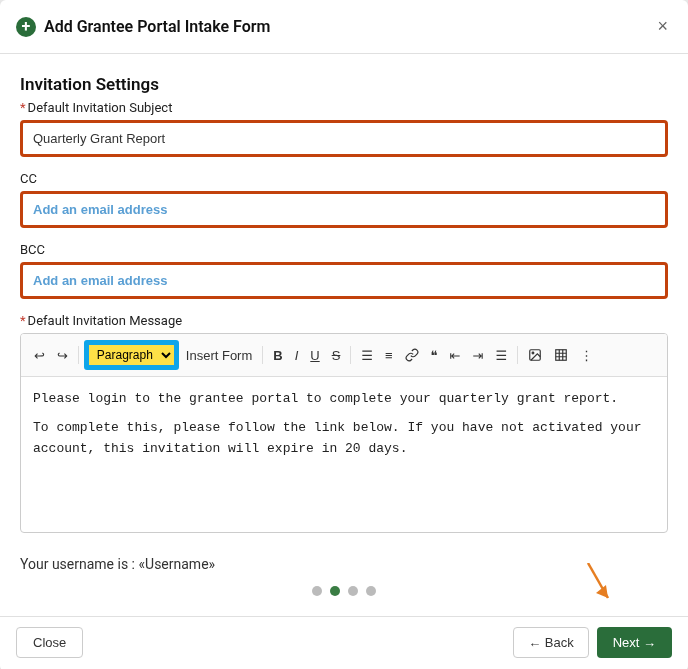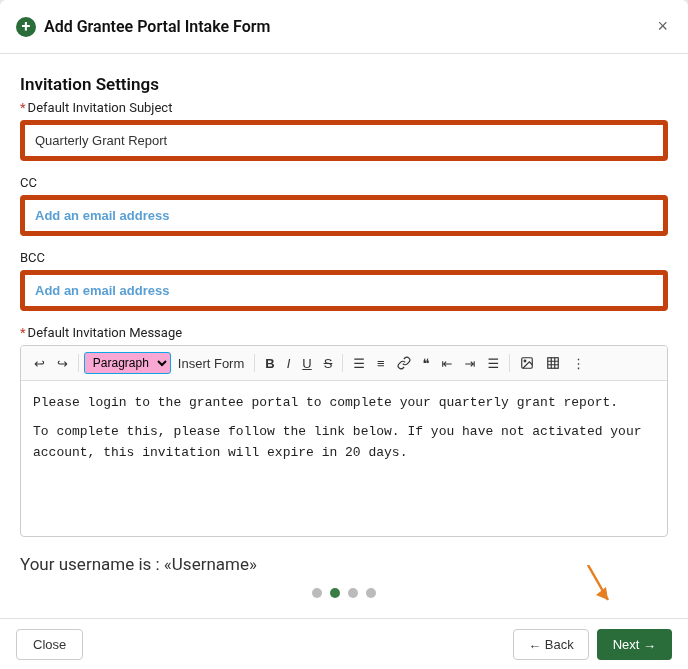--- a/index.html
+++ b/index.html
@@ -80,21 +80,21 @@
       margin-bottom: 5px;
       display: block;
     }
     .required-star {
       color: #c0392b;
       margin-right: 2px;
     }
     .text-input {
       width: 100%;
       padding: 8px 10px;
-      border: 5px solid #c2410c;
+      border: 3px solid #c2410c;
       border-radius: 4px;
       font-size: 13px;
       color: #333;
       outline: none;
     }
     .text-input::placeholder {
       color: #5a9fd4;
     }
     .cc-input {
       color: #5a9fd4;
@@ -126,47 +126,47 @@
       display: flex;
       align-items: center;
     }
     .toolbar-separator {
       width: 1px;
       height: 18px;
       background: #ddd;
       margin: 0 3px;
     }
     .toolbar-select {
-      border: 1px solid #0ea5e9;
+      border: 5px solid #0ea5e9;
       border-radius: 3px;
       padding: 2px 4px;
       font-size: 12px;
       cursor: pointer;
-      background: #f9a8d4;
+      background: #fde047;
     }
     .toolbar-btn-bold { font-weight: bold; }
     .toolbar-btn-italic { font-style: italic; }
     .toolbar-btn-underline { text-decoration: underline; }
     .toolbar-btn-strike { text-decoration: line-through; }
     .editor-content {
       min-height: 155px;
       padding: 12px;
       font-size: 13px;
       color: #222;
       line-height: 1.6;
       outline: none;
     }
     .editor-content p {
       margin-bottom: 8px;
       font-family: Liberation Mono, monospace;
     }
     
     .footer-note {
-      margin-top: 17px;
-      font-size: 17px;
+      margin-top: 23px;
+      font-size: 14px;
       color: #333;
     }
     
     .pagination-dots {
       display: flex;
       justify-content: center;
       align-items: center;
       gap: 8px;
       padding: 14px 0 10px;
     }

